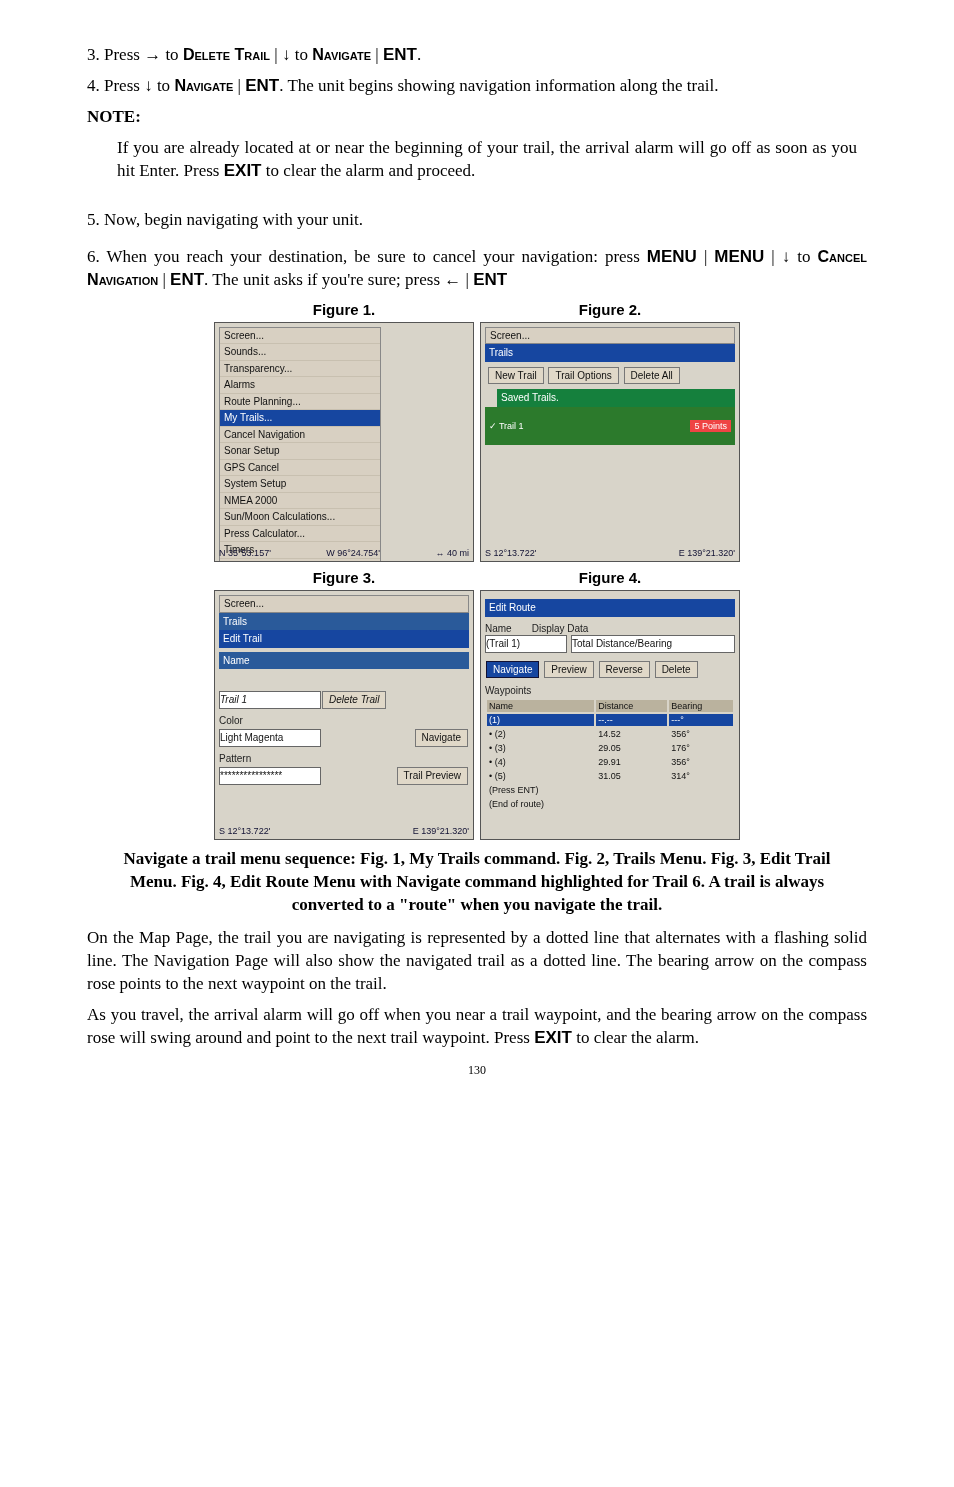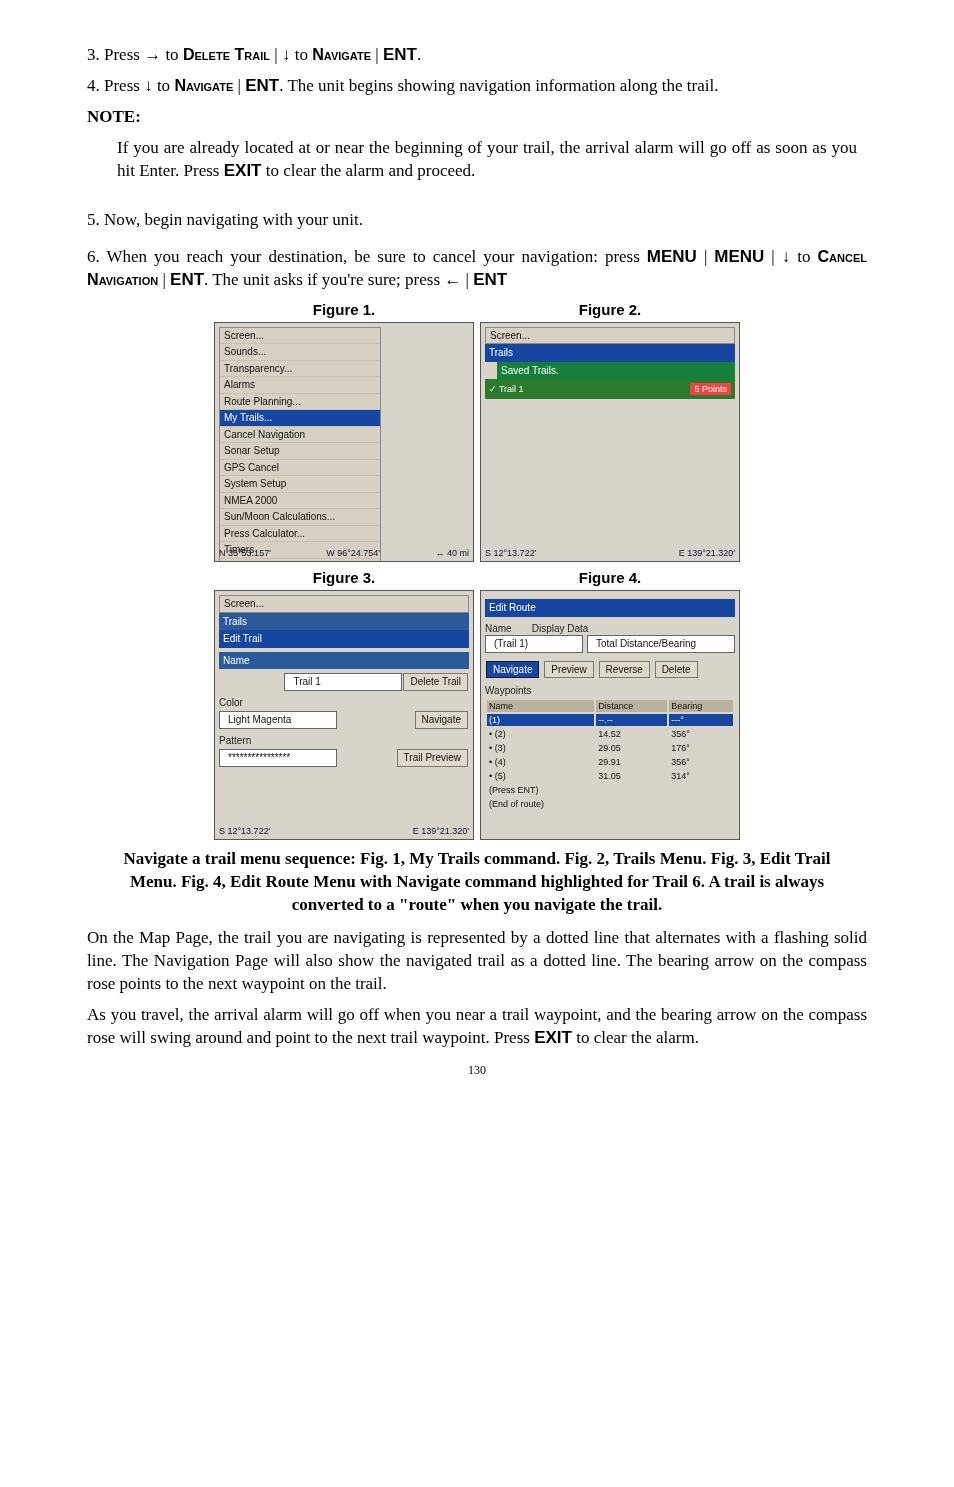--- a/index.html
+++ b/index.html
@@ -25,25 +25,25 @@
     background: #d8d4c9; position: relative; overflow: hidden;
     font-family: Arial, sans-serif; font-size: 10px; color: #111;
   }
   .menu-list { position: absolute; top: 4px; left: 4px; width: 160px; background: #d8d0c2; border: 1px solid #888; }
   .menu-list div { padding: 1px 4px; border-bottom: 1px solid #c8c0b0; }
   .menu-list .hl { background: #1646a0; color: #fff; }
   .status { position: absolute; bottom: 2px; left: 4px; right: 4px; font-size: 9px; display: flex; justify-content: space-between; color: #113; }
   .trails-head { background: #1646a0; color: #fff; padding: 2px 4px; font-size: 10px; }
   .btn { display: inline-block; background: #e0d8c8; border: 1px solid #777; padding: 1px 6px; font-size: 10px; margin: 2px 1px; }
   .btn.hl { background: #1646a0; color: #fff; border-color: #113; }
-  .field { background: #fff; border: 1px solid #666; padding: 1px 8px; display: inline-block; font-size: 10px; }
+  .field { background: #fff; border: 1px solid #666; padding: 1px 0; display: inline-block; font-size: 10px; }
   .sect-label { font-size: 10px; color: #222; margin-top: 3px; }
   .caption { font-weight: bold; text-align: center; margin: 8px 20px 10px 20px; }
   .pnum { text-align: center; margin-top: 12px; font-size: 12px; }
-  .green-row { background: #2c7a2c; color: #fff; padding: 4px 4px; display: flex; justify-content: space-between; font-size: 9px; }
+  .green-row { background: #2c7a2c; color: #fff; padding: 13px 4px; display: flex; justify-content: space-between; font-size: 9px; }
   .tbl { width: 100%; font-size: 9px; }
   .tbl td { padding: 0 2px; }
   .hdr { background: #bab29e; }
 </style>
 </head>
 <body>
 
 <p>
   <span>3. Press → to </span><span class="smallcaps">Delete Trail</span><span> | ↓ to </span><span class="smallcaps">Navigate</span><span> | </span><span class="bold">ENT</span><span>.</span>
 </p>
@@ -90,20 +90,25 @@
         <span>↔   40 mi</span>
       </div>
     </div>
   </div>
   <div class="fig-col">
     <div class="fig-label">Figure 2.</div>
     <div class="screenshot">
       <div style="position:absolute;top:4px;left:4px;right:4px;">
         <div style="background:#d8d0c2;border:1px solid #888;padding:1px 4px;">Screen...</div>
         <div class="trails-head">Trails</div>
+        <div style="padding:3px 2px;">
+          <span class="btn">New Trail</span>
+          <span class="btn">Trail Options</span>
+          <span class="btn">Delete All</span>
+        </div>
         <div class="trails-head" style="background:#15803d;margin-left:12px;">Saved Trails.</div>
         <div class="green-row">
           <span>✓ Trail 1</span>
           <span style="background:#ef4444;padding:0 4px;">5 Points</span>
         </div>
       </div>
       <div class="status">
         <span>S   12°13.722'</span>
         <span>E  139°21.320'</span>
       </div>
@@ -113,21 +118,21 @@
 
 <div class="fig-row">
   <div class="fig-col">
     <div class="fig-label">Figure 3.</div>
     <div class="screenshot" style="height:250px;">
       <div style="position:absolute;top:4px;left:4px;right:4px;">
         <div style="background:#d8d0c2;border:1px solid #888;padding:1px 4px;">Screen...</div>
         <div class="trails-head" style="background:#2a5a9a;">Trails</div>
         <div class="trails-head">Edit Trail</div>
         <div class="trails-head" style="background:#2a5a9a;margin-top:4px;">Name</div>
-        <div style="display:flex;justify-content:flex-end;align-items:center;margin-top:2px;">
+        <div style="display:flex;justify-content:flex-start;align-items:center;margin-top:20px;font-style:italic;">
           <span class="field" style="width:100px;">Trail 1</span>
           <span class="btn">Delete Trail</span>
         </div>
         <div class="sect-label">Color</div>
         <div style="display:flex;justify-content:space-between;align-items:center;">
           <span class="field" style="width:100px;">Light Magenta</span>
           <span class="btn">Navigate</span>
         </div>
         <div class="sect-label">Pattern</div>
         <div style="display:flex;justify-content:space-between;align-items:center;">

